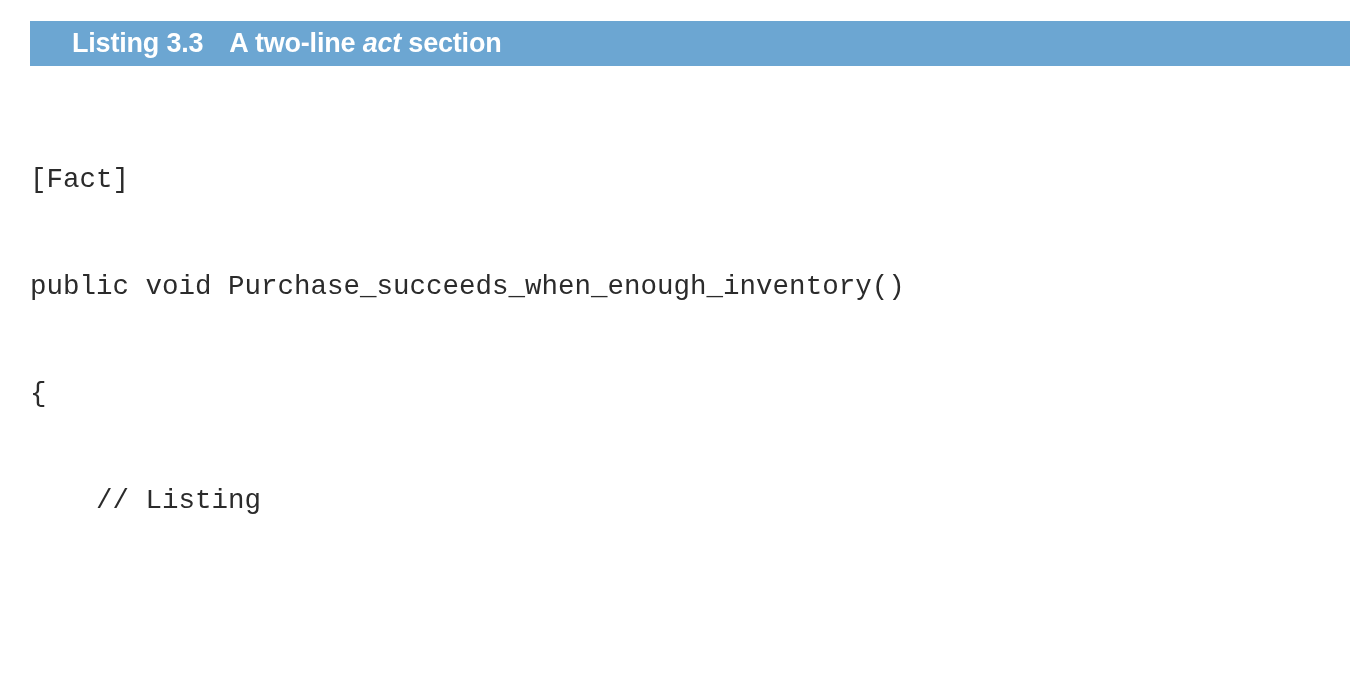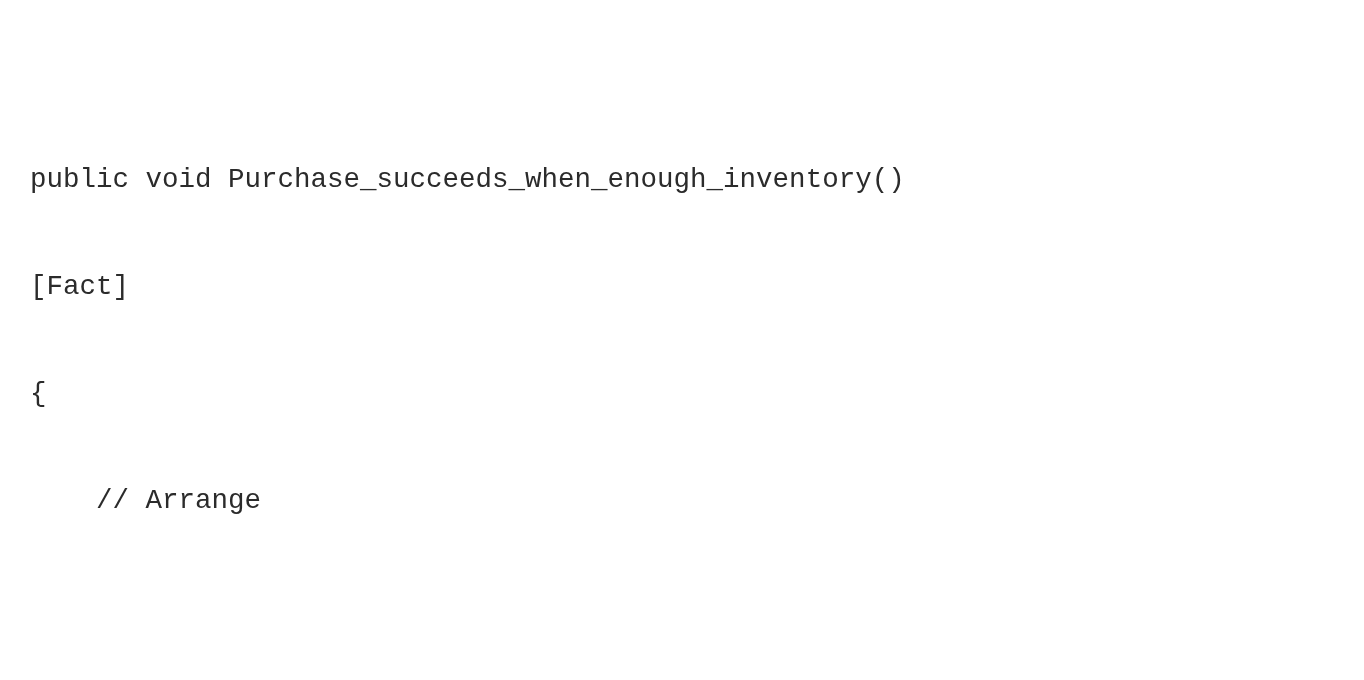--- a/index.html
+++ b/index.html
@@ -73,26 +73,29 @@
     white-space: pre;
     min-height: 35.6px;
     display: block;
   }
 </style>
 </head>
 <body>
 
 <div class="listing-figure">
 
+  <div class="caption-bar">
+    <div class="caption-text"><span class="caption-number">Listing 3.3</span><span class="caption-gap"></span><span>A two-line </span><span class="caption-em">act</span><span> section</span></div>
+  </div>
 
   <div class="code-block">
+    <span class="code-line">[Fact]</span>
     <span class="code-line">public void Purchase_succeeds_when_enough_inventory()</span>
-    <span class="code-line">[Fact]</span>
     <span class="code-line">{</span>
-    <span class="code-line">    // Arrange</span>
+    <span class="code-line">    // Listing</span>
     
     
     
     
     
     
     
     
     
     

